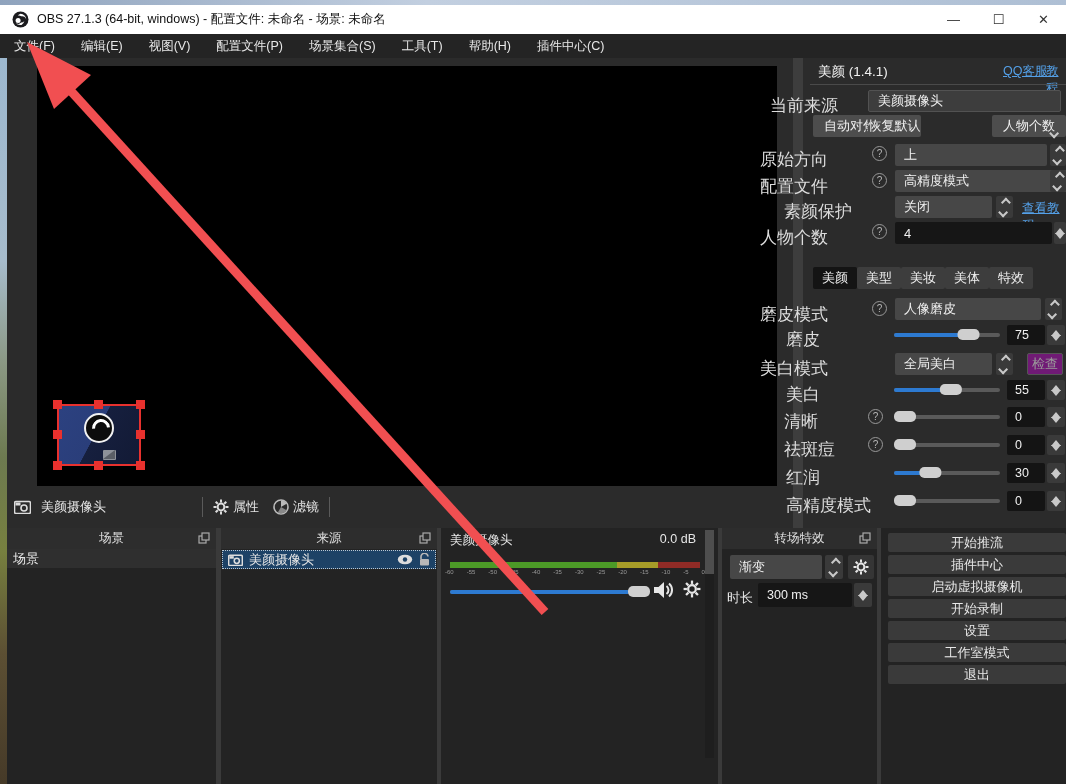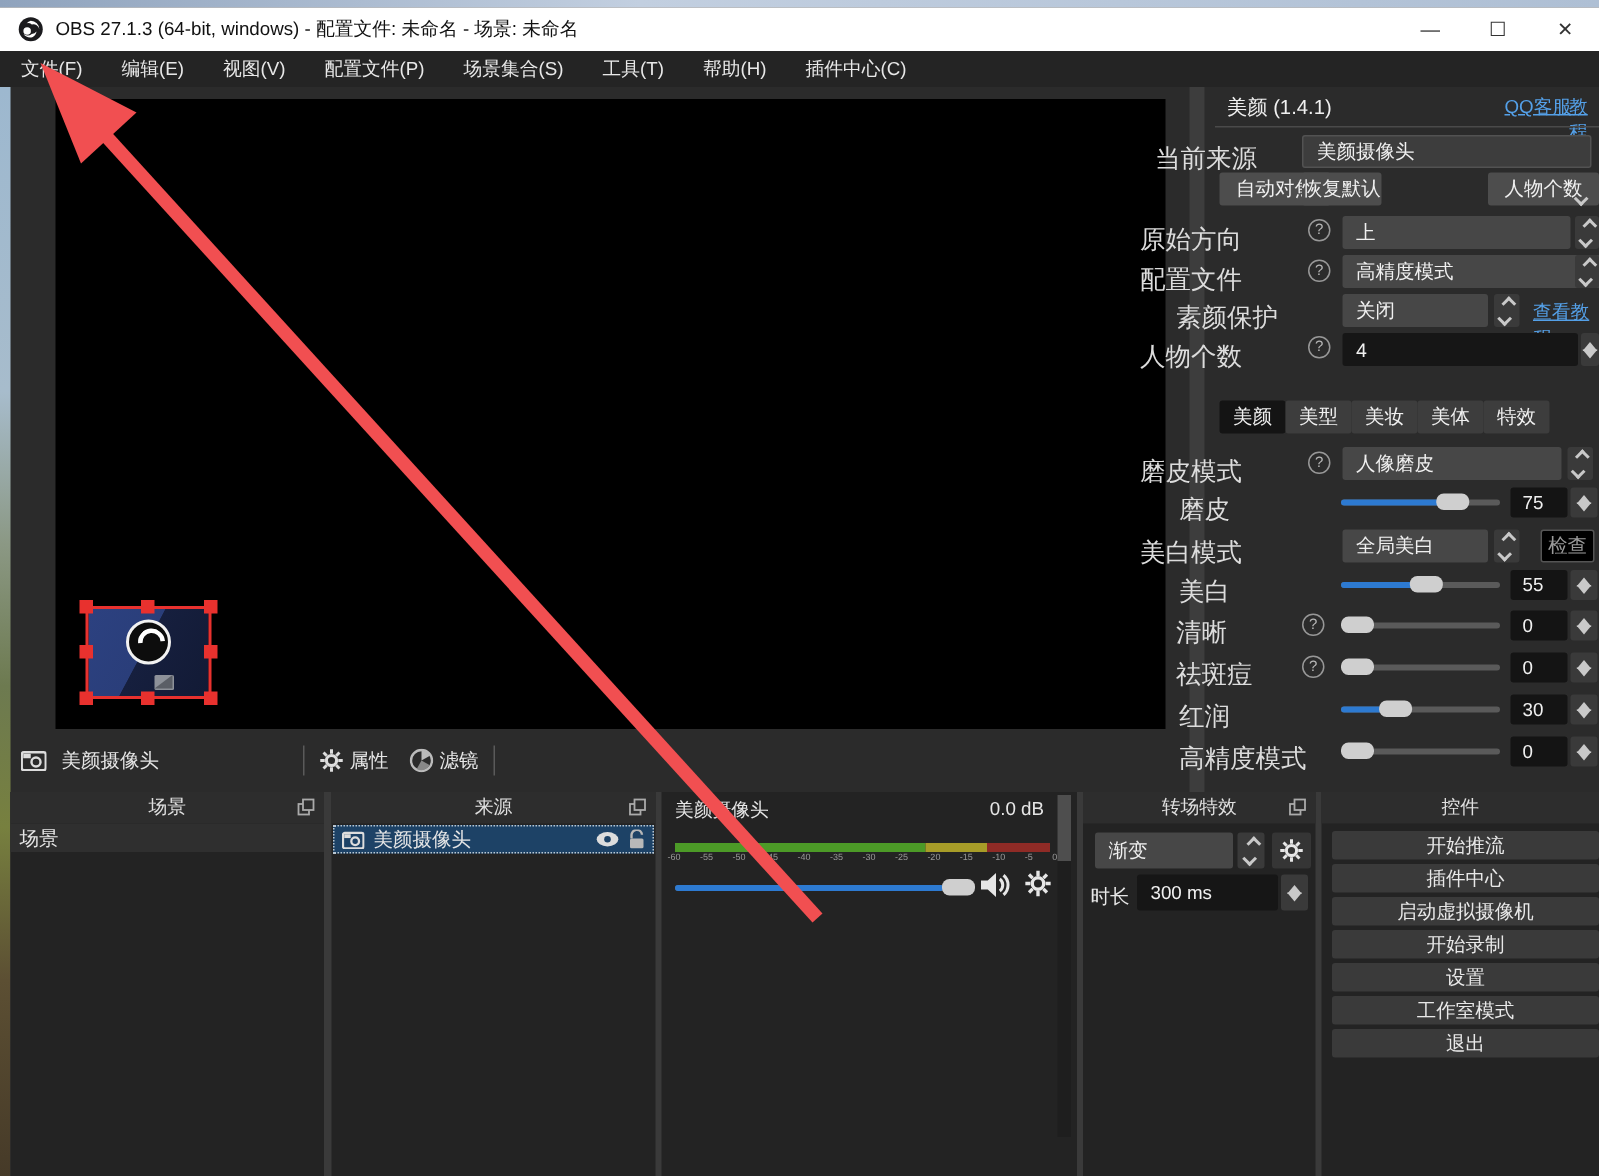--- a/index.html
+++ b/index.html
@@ -227,21 +227,21 @@
         <span class="tri-down"></span>
       </div>
   </div>
 
   <div class="p-label" style="left:760px;top:357px;width:106px">美白模式</div>
   <div class="field" style="left:895px;top:353px;width:97px;height:22px">全局美白</div>
   <div class="spinbox" style="left:996px;top:353px;width:17px;height:22px">
       <span class="chev up"></span>
       <span class="chev down"></span>
     </div>
-  <div class="btn" style="left:1027px;top:353px;width:36px;height:22px;background:#000000;border:1px solid #555;color:#9a9a9a">检查</div>
+  <div class="btn" style="left:1027px;top:353px;width:36px;height:22px;background:#701a75;border:1px solid #555;color:#9a9a9a">检查</div>
 
   <div class="slider-row" style="left:780px;top:380px;width:286px">
     <div class="p-label" style="right:180px;top:3px;width:100px">美白</div>
     <div class="track" style="left:114px">
         <div class="fill" style="width: 55%;"></div>
         <div class="knob" style="top: -4px; left: 55%; transform: translateX(-55%);"></div>
       </div>
     <div class="valbox" style="left:227px">55</div>
     <div class="spinbox" style="left:267px;top:0;width:18px;height:20px">
         <span class="tri-up"></span>
@@ -458,23 +458,20 @@
       <span class="abs" style="left:5px;top:40px;font-size:13px">时长</span>
       <div class="field dark" style="left:36px;top:34px;width:94px;height:24px;font-size:12.5px">300 ms</div>
       <div class="spinbox" style="left:132px;top:34px;width:18px;height:24px">
           <span class="tri-up"></span>
           <span class="tri-down"></span>
         </div>
     </div>
   </div>
 
   <div class="dock" style="left:881px;width:185px">
-    <div class="dock-header">
-      <span>控件</span>
-    </div>
     <div style="display:flex;flex-direction:column;gap:3px;padding:5px 0 0 7px">
         <div class="ctl-btn">开始推流</div>
         <div class="ctl-btn">插件中心</div>
         <div class="ctl-btn">启动虚拟摄像机</div>
         <div class="ctl-btn">开始录制</div>
         <div class="ctl-btn">设置</div>
         <div class="ctl-btn">工作室模式</div>
         <div class="ctl-btn">退出</div>
       </div>
   </div>

